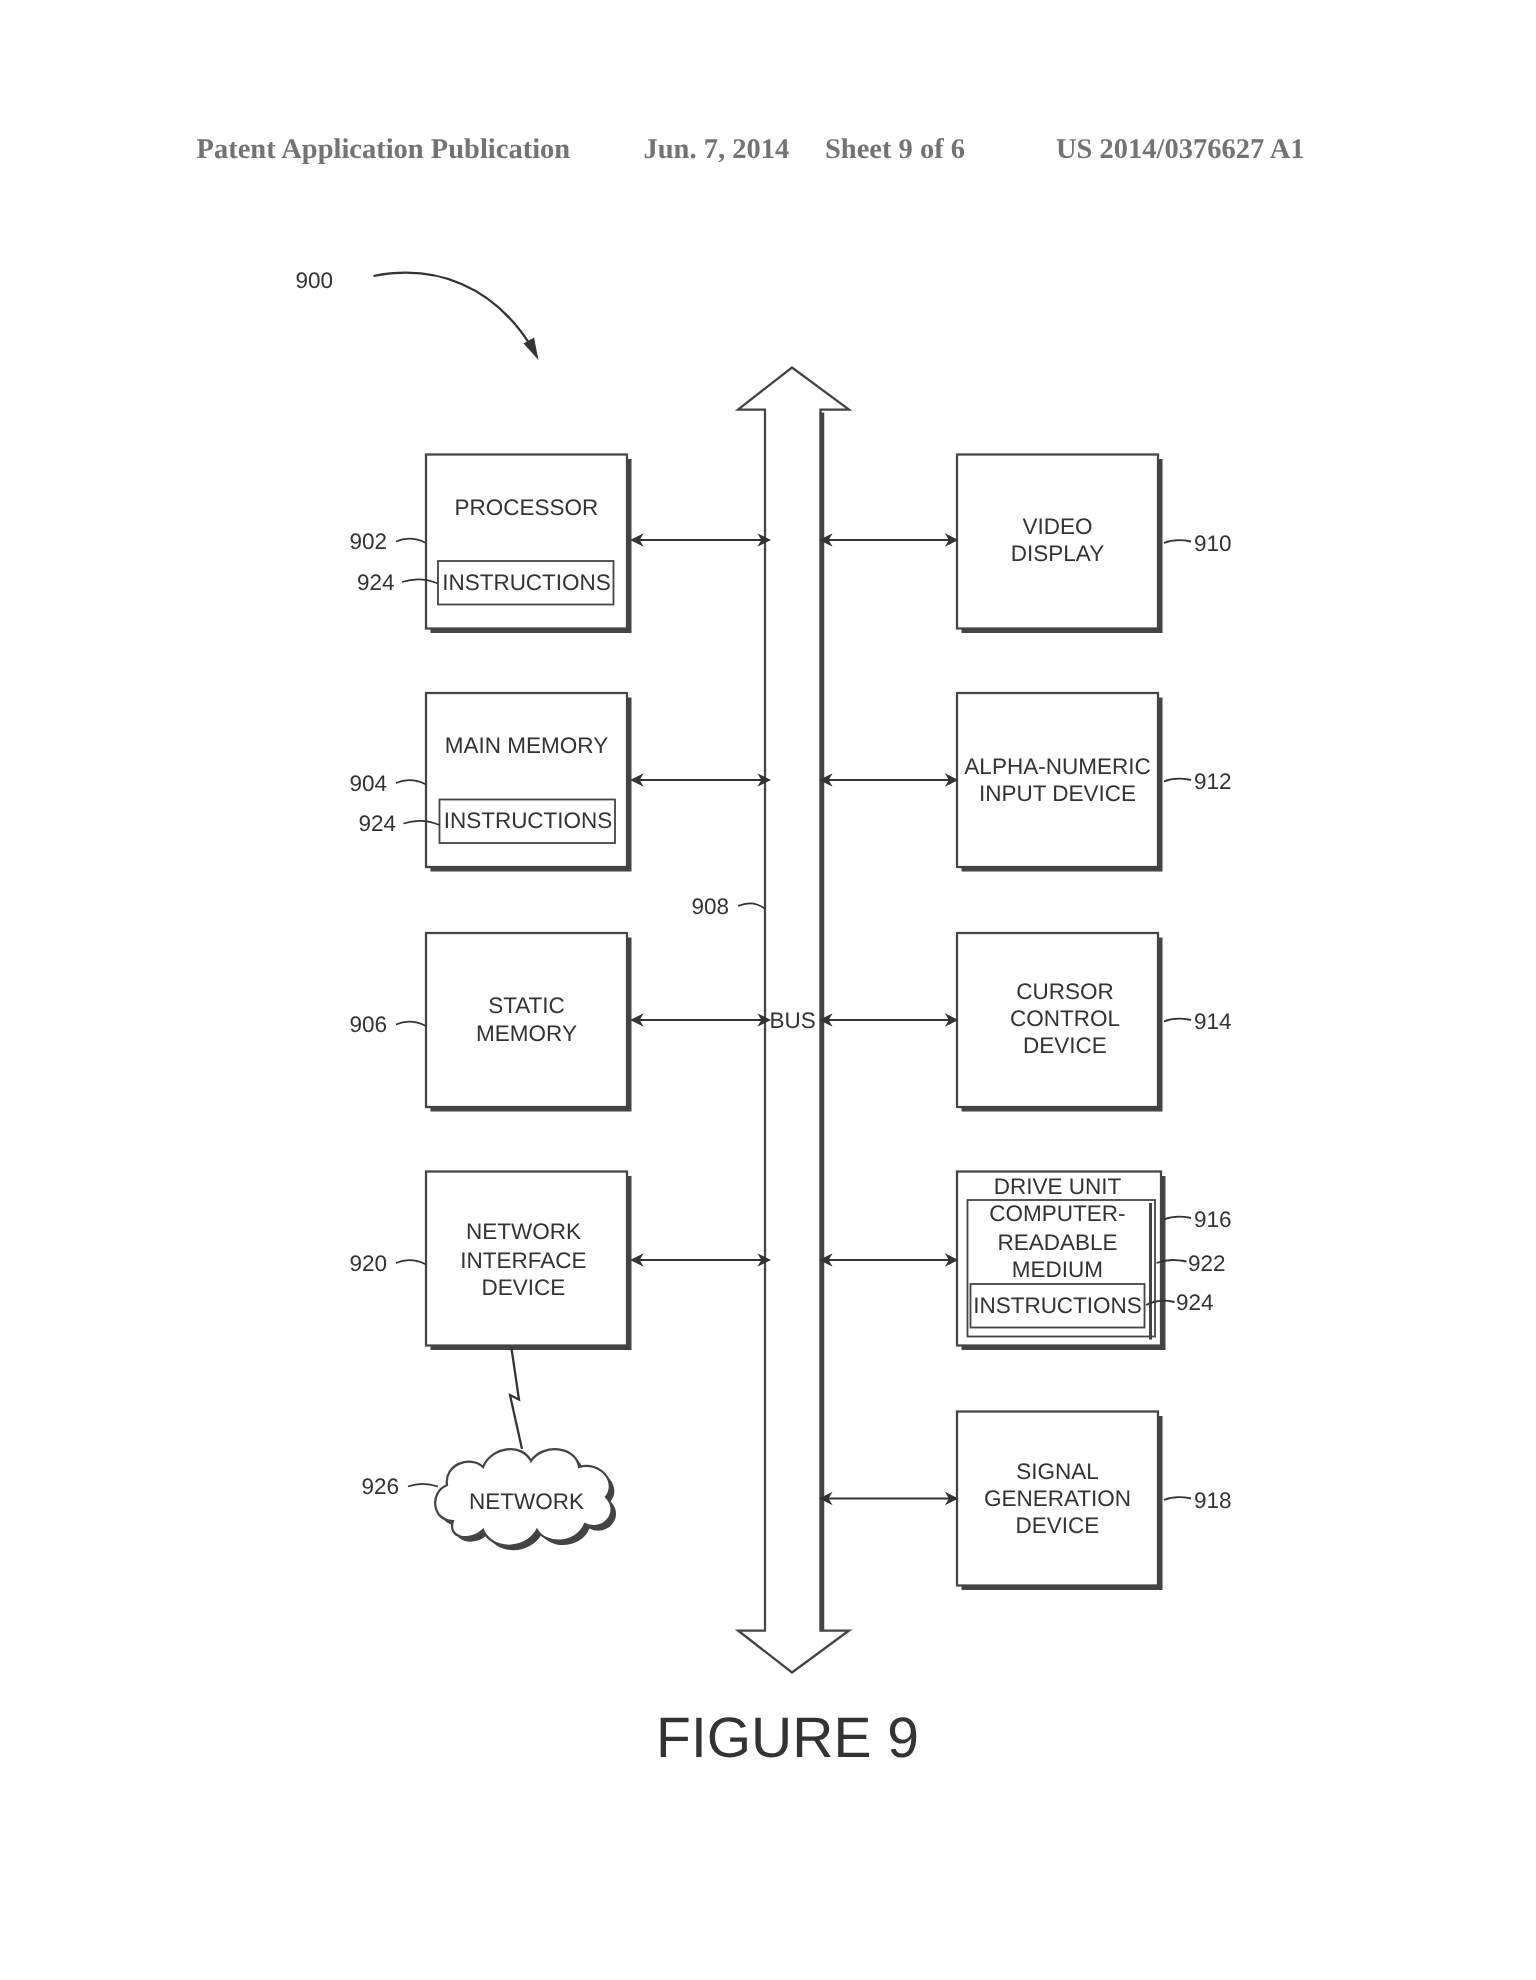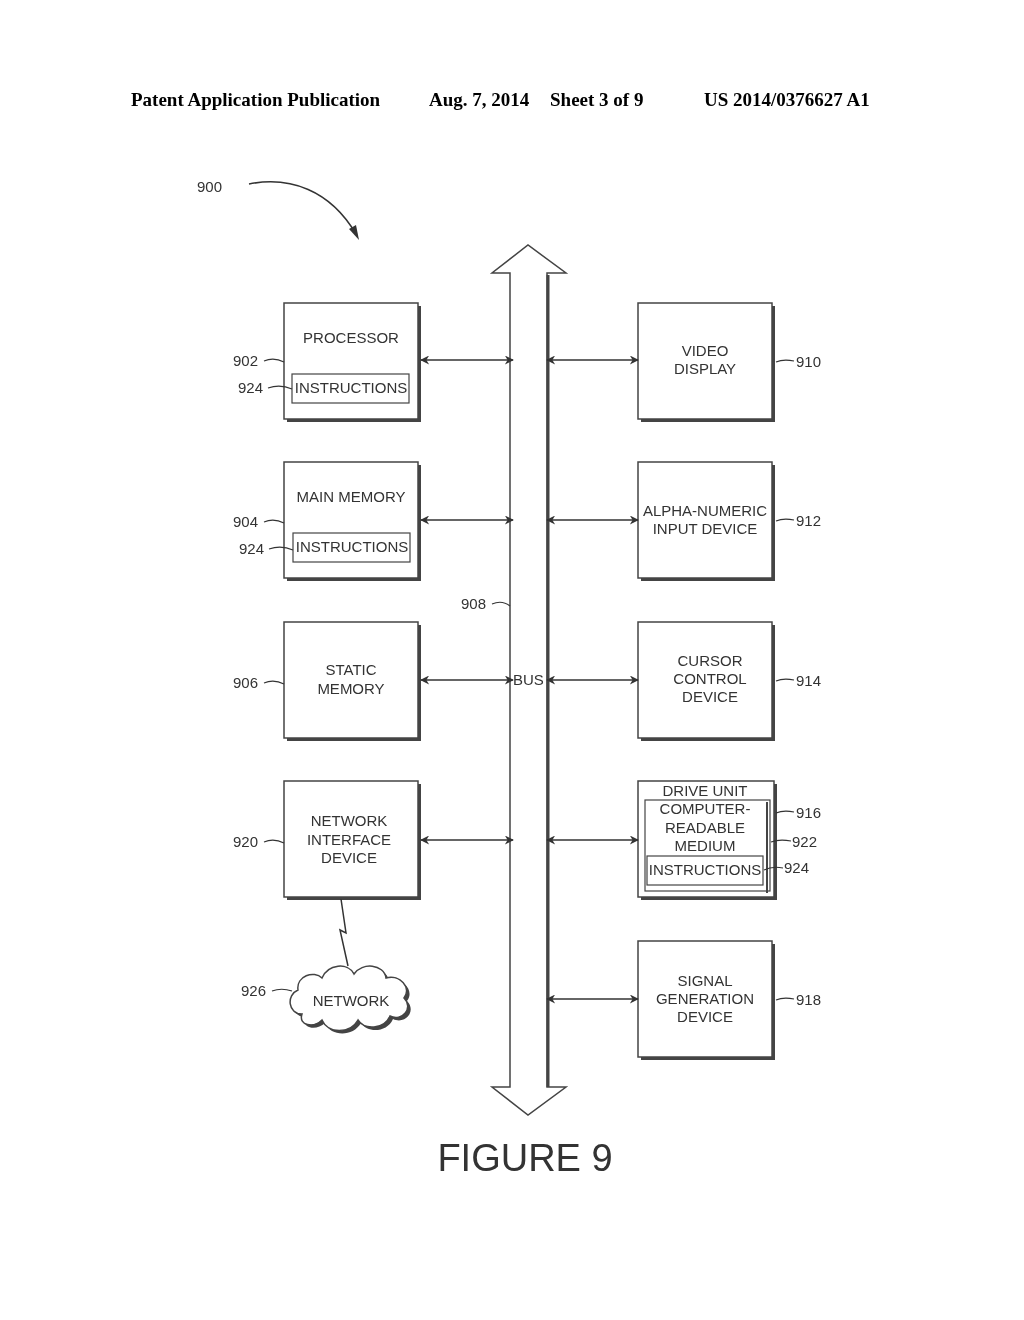--- a/index.html
+++ b/index.html
@@ -1,28 +1,28 @@
 <!DOCTYPE html>
 <html><head>
 <meta charset="utf-8">
 <style>
   html, body { margin: 0; padding: 0; background: #ffffff; }
   body { width: 1024px; height: 1320px; position: relative; overflow: hidden; }
-  .hdr { position: absolute; top: 89px; font-family: "Liberation Serif", serif; font-weight: bold; font-size: 19px; color: #000000; white-space: nowrap; }
+  .hdr { position: absolute; top: 89px; font-family: "Liberation Serif", serif; font-weight: bold; font-size: 19px; color: #737373; white-space: nowrap; }
   svg { position: absolute; left: 0; top: 0; }
   .lbl { font-family: "Liberation Sans", sans-serif; font-size: 15px; fill: #333; }
   .ref { font-family: "Liberation Sans", sans-serif; font-size: 15px; fill: #333; }
   .fig { font-family: "Liberation Sans", sans-serif; font-size: 38px; fill: #333; }
 </style>
 </head>
 <body>
 
 <div class="hdr" style="left:131px">Patent Application Publication</div>
-<div class="hdr" style="left:429px">Aug. 7, 2014</div>
-<div class="hdr" style="left:550px">Sheet 3 of 9</div>
+<div class="hdr" style="left:429px">Jun. 7, 2014</div>
+<div class="hdr" style="left:550px">Sheet 9 of 6</div>
 <div class="hdr" style="left:704px">US 2014/0376627 A1</div>
 
 <svg width="1024" height="1320" viewBox="0 0 1024 1320">
   <defs>
     <marker id="ah" viewBox="0 0 10 10" refX="9" refY="5" markerWidth="12" markerHeight="9" orient="auto-start-reverse" markerUnits="userSpaceOnUse">
       <path d="M0,0 L10,5 L0,10 L3,5 z" fill="#333"></path>
     </marker>
   </defs>
 
   <text class="ref" x="197" y="192" font-size="17">900</text>

